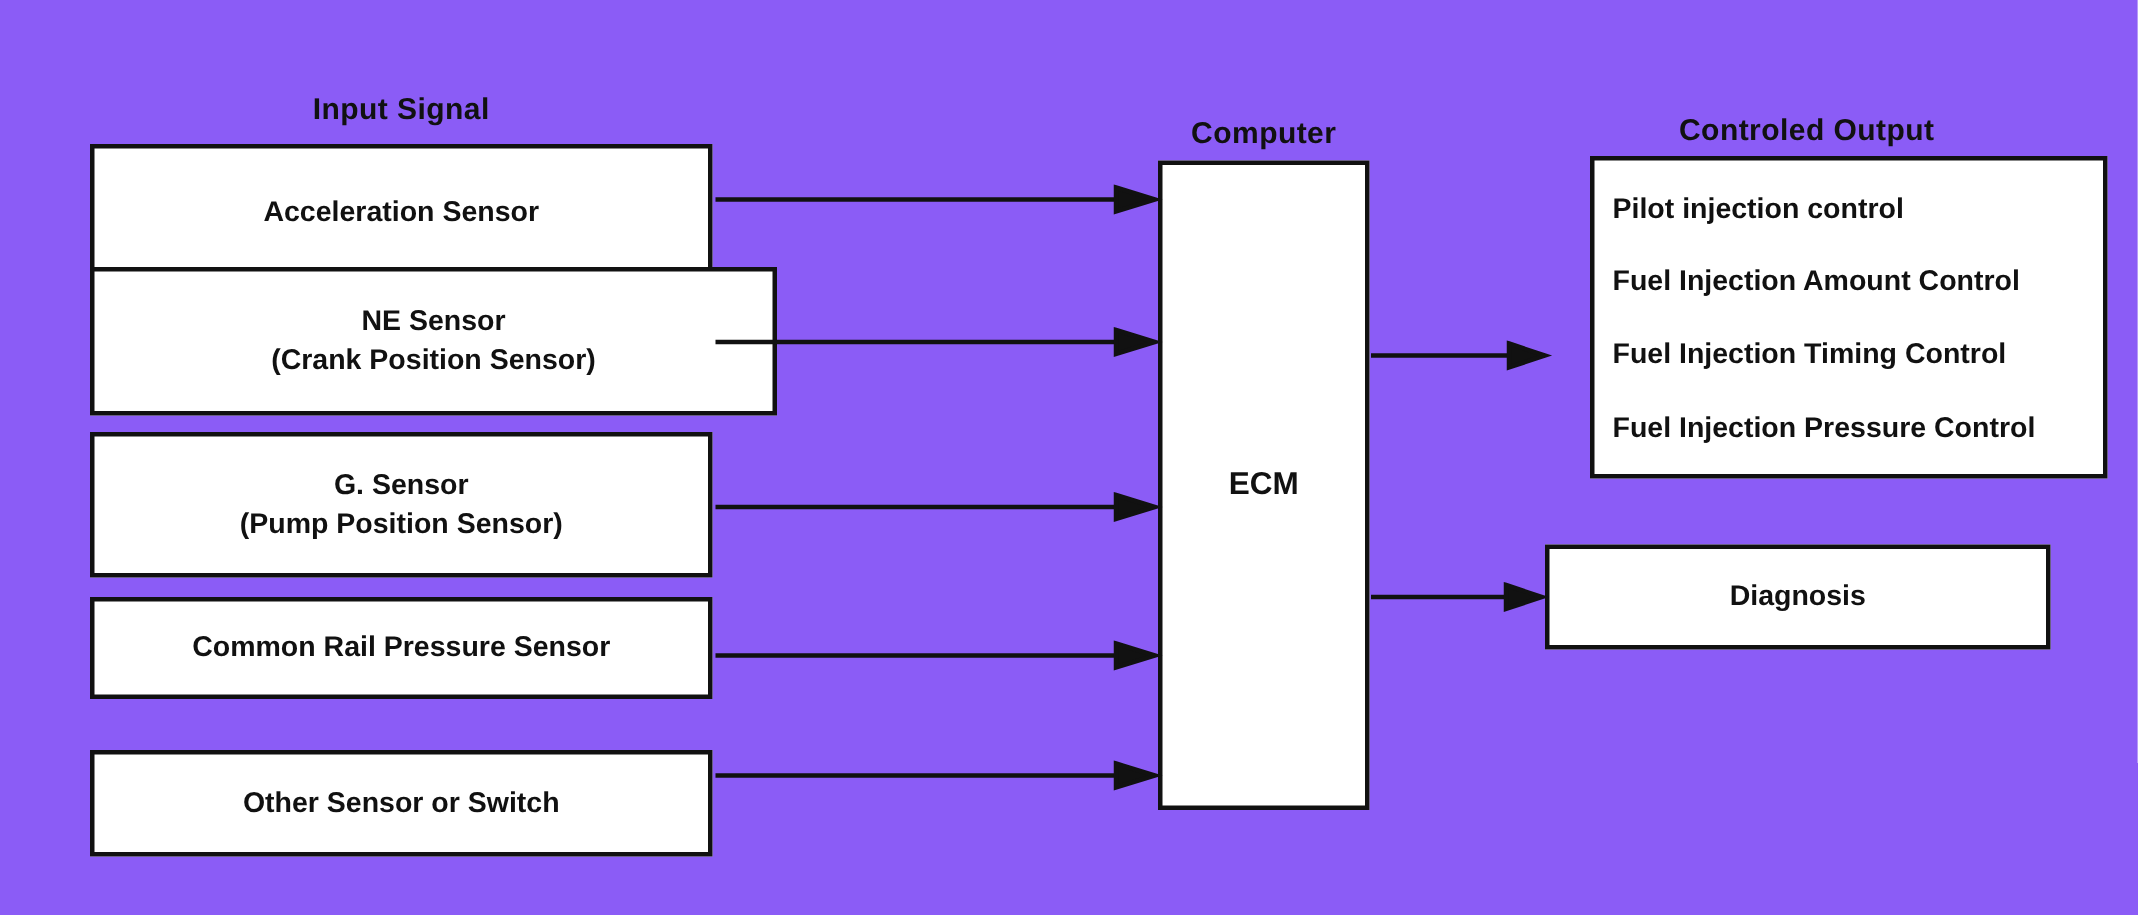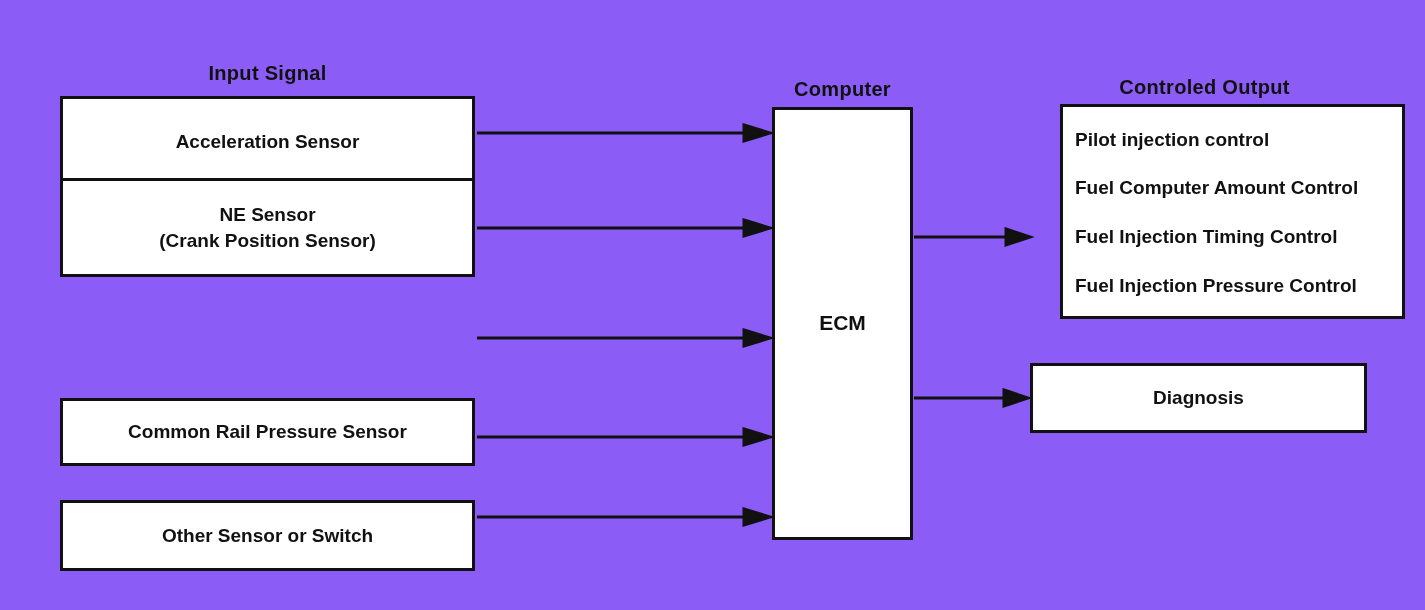--- a/index.html
+++ b/index.html
@@ -38,21 +38,21 @@
     font-weight: bold;
     line-height: 1.35;
     text-align: center;
   }
   .box span { display: block; }
   #input-header   { left: 60px;  top: 62px;  width: 415px; }
   #computer-header{ left: 772px; top: 78px;  width: 141px; }
   #output-header  { left: 1032px;top: 76px;  width: 345px; }
 
   #input-box-0 { left: 60px; top: 96px;  width: 415px; height: 92px; }
-  #input-box-1 { left: 60px; top: 178px; width: 415px; height: 99px; }
+  #input-box-1 { left: 60px; top: 178px; width: 458px; height: 99px; }
   #input-box-2 { left: 60px; top: 288px; width: 415px; height: 97px; }
   #input-box-3 { left: 60px; top: 398px; width: 415px; height: 68px; justify-content: center; }
   #input-box-4 { left: 60px; top: 478px; width: 415px; height: 71px; margin-top: 22px; }
 
   #ecm-box { left: 772px; top: 107px; width: 141px; height: 433px; font-size: 21px; }
 
   #output-box {
     left: 1048px; top: 104px; width: 345px; height: 215px;
     align-items: flex-start;
     justify-content: space-around;
@@ -78,34 +78,38 @@
   <div class="col-header" id="computer-header">Computer</div>
   <div class="col-header" id="output-header">Controled Output</div>
 
   <div class="box" id="input-box-0">
     <span>Acceleration Sensor</span>
   </div>
   <div class="box" id="input-box-1">
     <span>NE Sensor</span>
     <span>(Crank Position Sensor)</span>
   </div>
+  <div class="box" id="input-box-2">
+    <span>G. Sensor</span>
+    <span>(Pump Position Sensor)</span>
+  </div>
   <div class="box" id="input-box-3">
     <span>Common Rail Pressure Sensor</span>
   </div>
   <div class="box" id="input-box-4">
     <span>Other Sensor or Switch</span>
   </div>
 
   <div class="box" id="ecm-box">
     <span>ECM</span>
   </div>
 
   <div class="box" id="output-box">
     <span>Pilot injection control</span>
-    <span>Fuel Computer Amount Control</span>
+    <span>Fuel Injection Amount Control</span>
     <span>Fuel Injection Timing Control</span>
     <span>Fuel Injection Pressure Control</span>
   </div>
 
   <div class="box" id="diagnosis-box">
     <span>Diagnosis</span>
   </div>
 
   <svg id="arrow-layer" viewBox="0 0 1425 610" xmlns="http://www.w3.org/2000/svg">
     <g stroke="#111111" stroke-width="3" fill="#111111">

